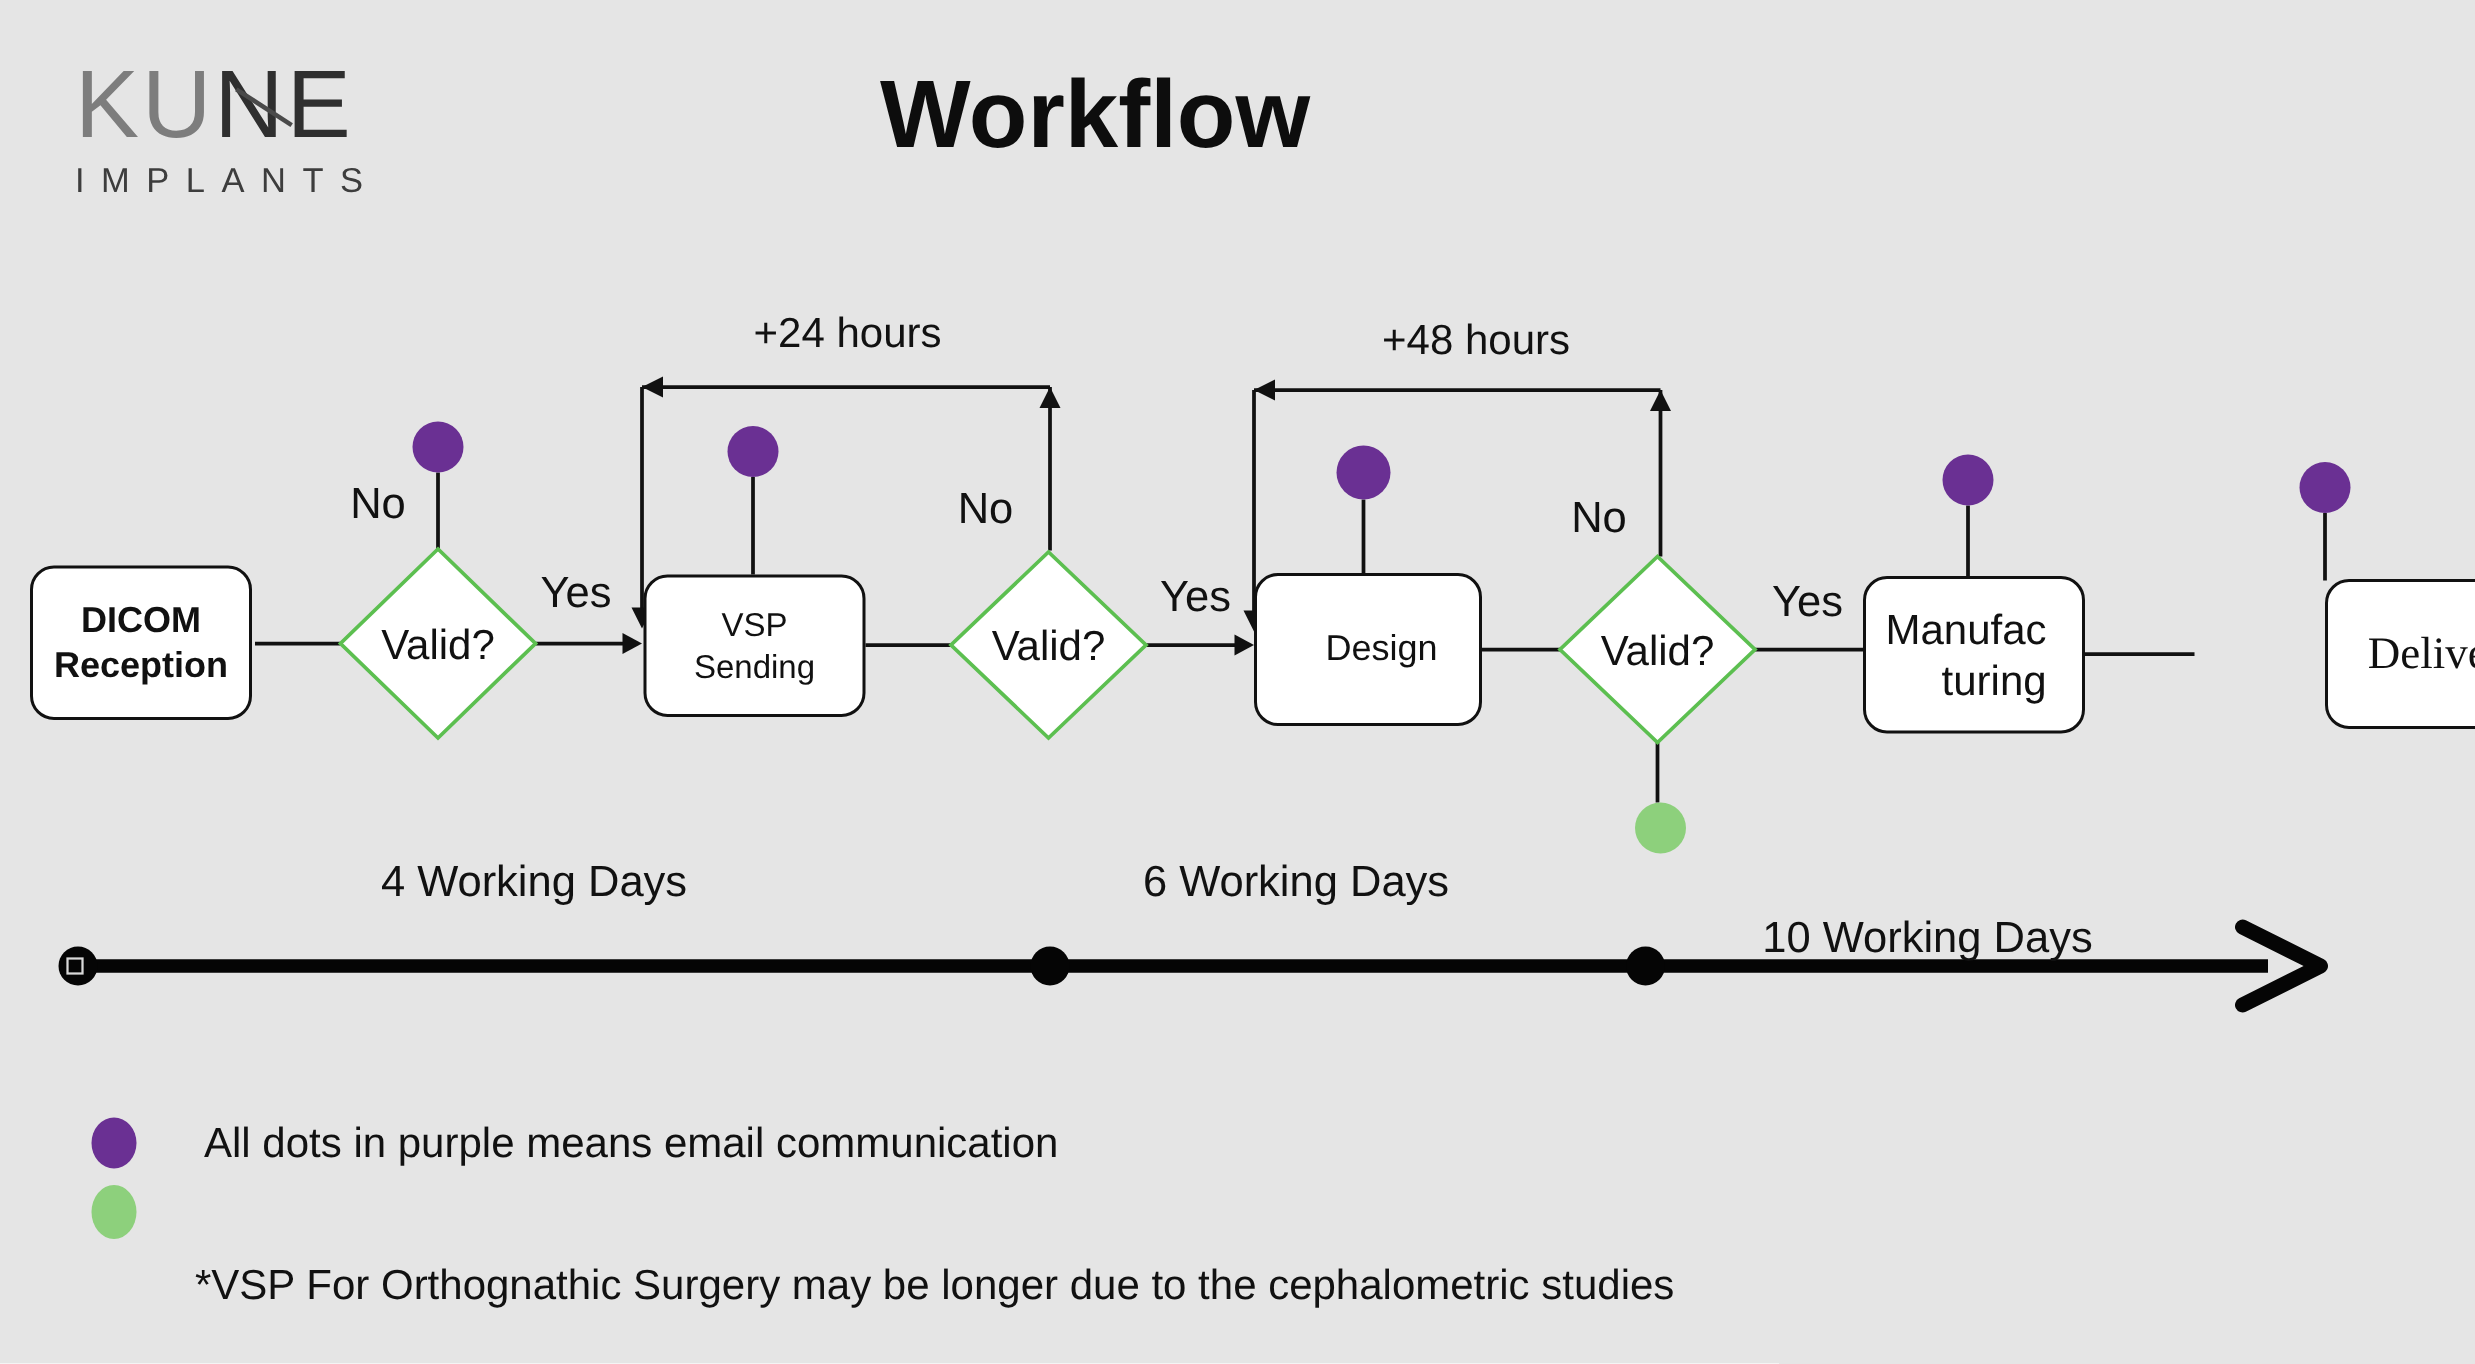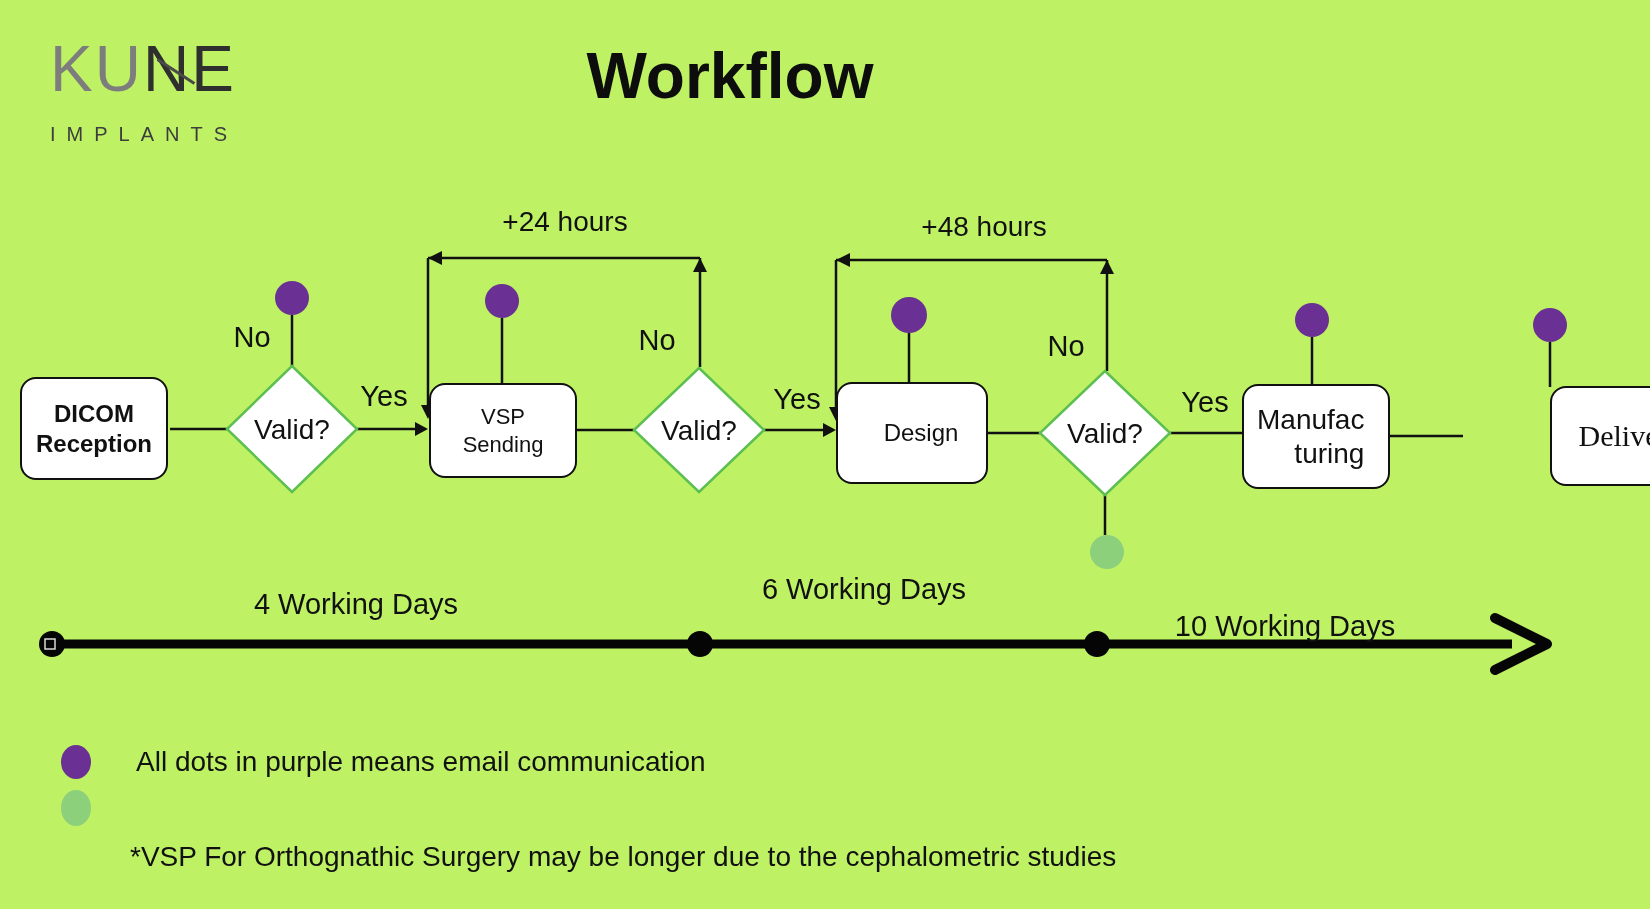--- a/index.html
+++ b/index.html
@@ -1,38 +1,38 @@
 <!DOCTYPE html>
 <html><head>
 <meta charset="utf-8">
 <style>
   html,body{margin:0;padding:0;background:#fff;}
   .stage{
-    position:relative;width:1650px;height:909px;background:#bef264;overflow:hidden;
+    position:relative;width:1650px;height:909px;background:#e5e5e5;overflow:hidden;
     font-family:"Liberation Sans", sans-serif;color:#111;
   }
   svg{position:absolute;left:0;top:0;}
   .lbl{position:absolute;transform:translate(-50%,-50%);white-space:nowrap;color:#111;}
   .lbl-left{position:absolute;transform:translate(0,-50%);white-space:nowrap;color:#111;}
   .node{
     position:absolute;background:#fff;border:2.5px solid #111;border-radius:16px;
     display:flex;align-items:center;justify-content:center;text-align:center;
     white-space:pre-line;line-height:1.25;box-sizing:border-box;
   }
   .node--left{justify-content:flex-start;text-align:right;padding-left:13px;line-height:1.2;}
   .title{
     position:absolute;left:730px;top:76px;transform:translate(-50%,-50%);
     font-size:64px;font-weight:600;letter-spacing:0px;color:#0d0d0d;white-space:nowrap;
   }
   .logo{position:absolute;left:50px;top:36px;width:210px;}
   .logo-word{font-size:64px;line-height:1.05;font-weight:400;letter-spacing:2px;white-space:nowrap;}
   .logo-gray{color:#7d7d7d;}
   .logo-dark{color:#2f2f2f;}
   .logo-slash{position:absolute;left:104px;top:34px;width:44px;height:3px;background:#4a4a4a;transform:rotate(33deg);}
-  .logo-sub{margin-top:20px;font-size:20px;letter-spacing:11px;color:#3d3d3d;white-space:nowrap;}
+  .logo-sub{margin-top:4px;font-size:23px;letter-spacing:11px;color:#3d3d3d;white-space:nowrap;}
   .fs22{font-size:22px;} .fs24{font-size:24px;}
   .fs28{font-size:28px;} .fs29{font-size:29px;} .fs30{font-size:30px;}
 </style>
 </head>
 <body>
 
 <div class="stage">
 
   <svg width="1650" height="909" viewBox="0 0 1650 909">
 
@@ -113,20 +113,20 @@
   <div class="lbl fs29" style="left:252px;top:337px;">No</div>
   <div class="lbl fs29" style="left:384px;top:396px;">Yes</div>
   <div class="lbl fs29" style="left:657px;top:340px;">No</div>
   <div class="lbl fs29" style="left:797px;top:399px;">Yes</div>
   <div class="lbl fs29" style="left:1066px;top:346px;">No</div>
   <div class="lbl fs29" style="left:1205px;top:402px;">Yes</div>
 
   <div class="lbl fs28" style="left:565px;top:222px;">+24 hours</div>
   <div class="lbl fs28" style="left:971px;top:227px;margin-left:13px;">+48 hours</div>
 
-  <div class="lbl fs29" style="left:356px;top:589px;margin-top:15px;">4 Working Days</div>
+  <div class="lbl fs29" style="left:356px;top:589px;">4 Working Days</div>
   <div class="lbl fs29" style="left:864px;top:589px;">6 Working Days</div>
   <div class="lbl fs29" style="left:1285px;top:589px;margin-top:37px;">10 Working Days</div>
 
   <div class="lbl-left fs28" style="left:136px;top:762px;">All dots in purple means email communication</div>
   <div class="lbl-left fs28" style="left:130px;top:857px;">*VSP For Orthognathic Surgery may be longer due to the cephalometric studies</div>
 
 </div>
 
 </body></html>

